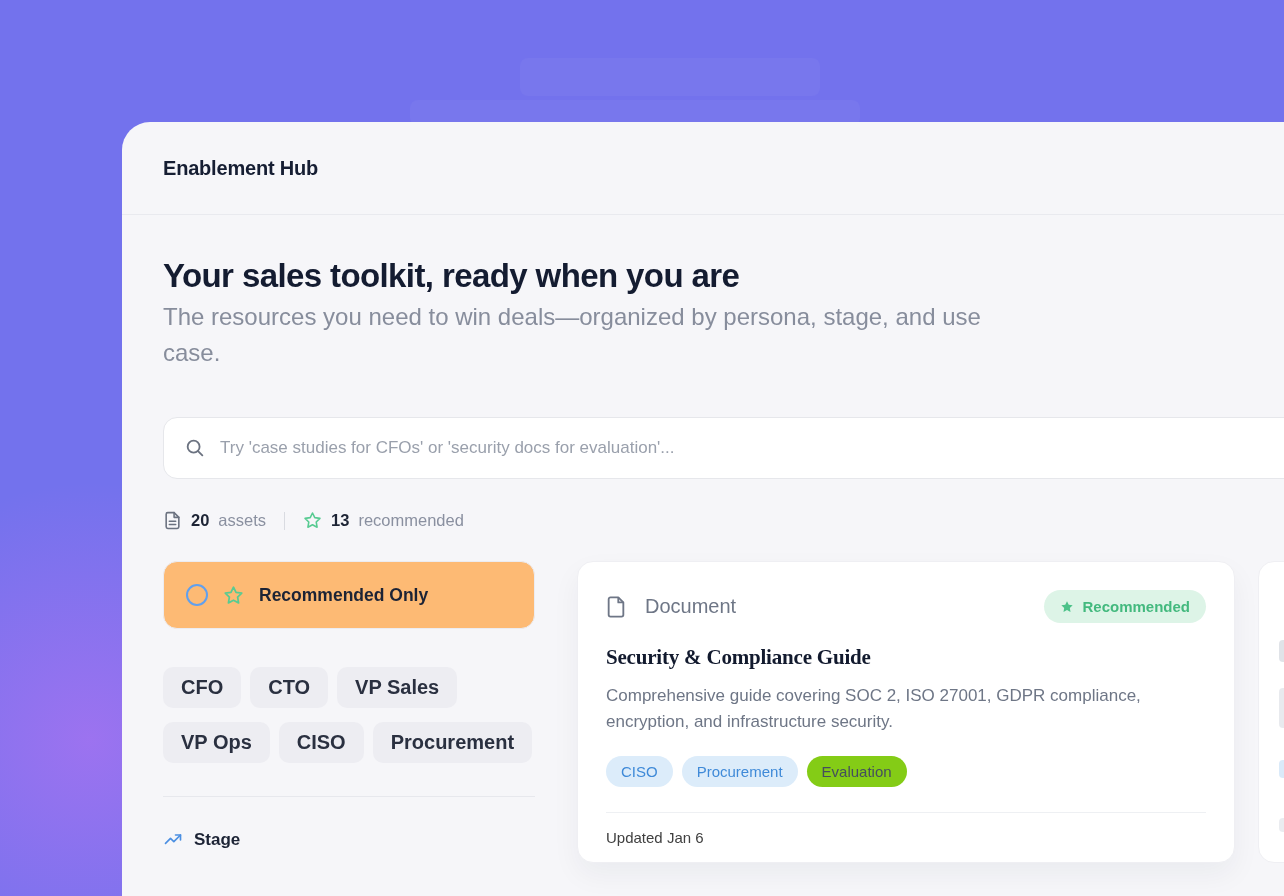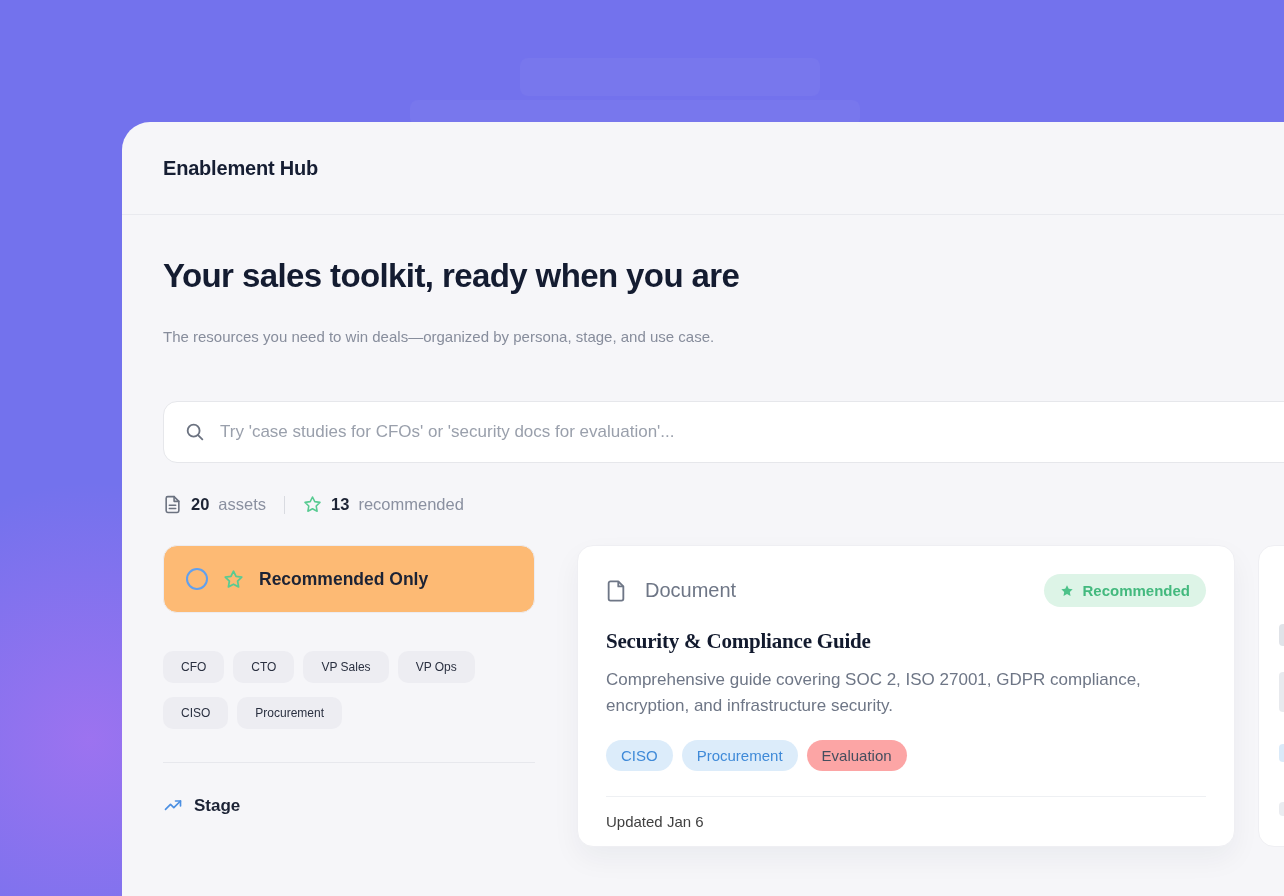--- a/index.html
+++ b/index.html
@@ -30,22 +30,22 @@
     padding:0 41px; border-bottom:1px solid #e9eaef;
   }
   .app-title { font-size:20px; font-weight:700; color:#161e33; letter-spacing:-0.2px; }
 
   .panel-body { padding:42px 0 0 41px; }
 
   .hero-title {
     font-size:33px; font-weight:700; letter-spacing:-0.6px; color:#141c31;
   }
   .hero-subtitle {
-    margin-top:24px; max-width:830px;
-    font-size:15px; line-height:36px; color:#878d9c;
+    margin-top:4px; max-width:830px;
+    font-size:24px; line-height:36px; color:#878d9c;
   }
 
   .search-bar {
     margin-top:46px; width:1162px; height:62px;
     background:#ffffff; border:1px solid #e6e7eb; border-radius:14px;
     display:flex; align-items:center; padding:0 20px; gap:14px;
   }
   .search-bar svg { flex:0 0 auto; }
   .search-input {
     flex:1; border:none; outline:none; background:transparent;
@@ -76,21 +76,21 @@
   .filter-card-label { font-size:17.5px; font-weight:600; color:#1c2335; }
 
   .filter-section-header {
     display:flex; align-items:center; gap:11px;
     font-size:17px; font-weight:700; color:#1c2335;
   }
   .section-persona { margin-top:38px; }
   .chips { margin-top:18px; display:flex; flex-wrap:wrap; gap:14px 9px; max-width:372px; }
   .chip {
     background:#ededf2; border-radius:10px; padding:9px 18px;
-    font-size:12px; font-weight:400; color:#2a3040; cursor:pointer; white-space:nowrap;
+    font-size:20px; font-weight:700; color:#2a3040; cursor:pointer; white-space:nowrap;
   }
   .filter-divider { margin-top:33px; width:372px; height:1px; background:#e7e8ed; }
   .section-stage { margin-top:33px; }
 
   
   .cards-col { display:flex; gap:23px; }
   .asset-card {
     width:658px; height:302px; flex:0 0 auto;
     background:#ffffff; border:1px solid #efeff3; border-radius:16px;
     padding:28px; box-shadow:0 12px 28px rgba(23,31,54,0.05); cursor:pointer;
@@ -100,21 +100,21 @@
   .badge {
     display:flex; align-items:center; gap:8px;
     background:#ddf4e7; border-radius:999px; padding:8px 16px;
     font-size:15px; font-weight:600; color:#43b97e;
   }
   .card-title { margin-top:22px; font-size:21px; font-weight:700; color:#121a2e; letter-spacing:-0.2px;font-family:Liberation Serif, serif; }
   .card-desc { margin-top:13px; font-size:17px; line-height:26px; color:#6e7686; max-width:590px; }
   .card-tags { margin-top:21px; display:flex; gap:9px; }
   .tag { border-radius:999px; padding:7px 15px; font-size:15px; font-weight:500; }
   .tag.blue { background:#dcecfa; color:#3f8ad8; }
-  .tag.gray { background:#fca5a5; color:#454e5e; }
+  .tag.gray { background:#84cc16; color:#454e5e; }
   .card-footer {
     margin-top:25px; border-top:1px solid #eef0f3; padding-top:16px;
     font-size:15px; color:#404040;
   }
   
   .asset-card.partial { width:440px; position:relative; box-shadow:none; }
   .frag { position:absolute; border-radius:4px; opacity:0.55; }
   .frag-icon   { left:20px; top:78px;  width:14px; height:22px; background:#c7ccd6; }
   .frag-title  { left:20px; top:126px; width:14px; height:40px; background:#d5d9e0; }
   .frag-tag    { left:20px; top:198px; width:14px; height:18px; background:#bcd9f4; }

